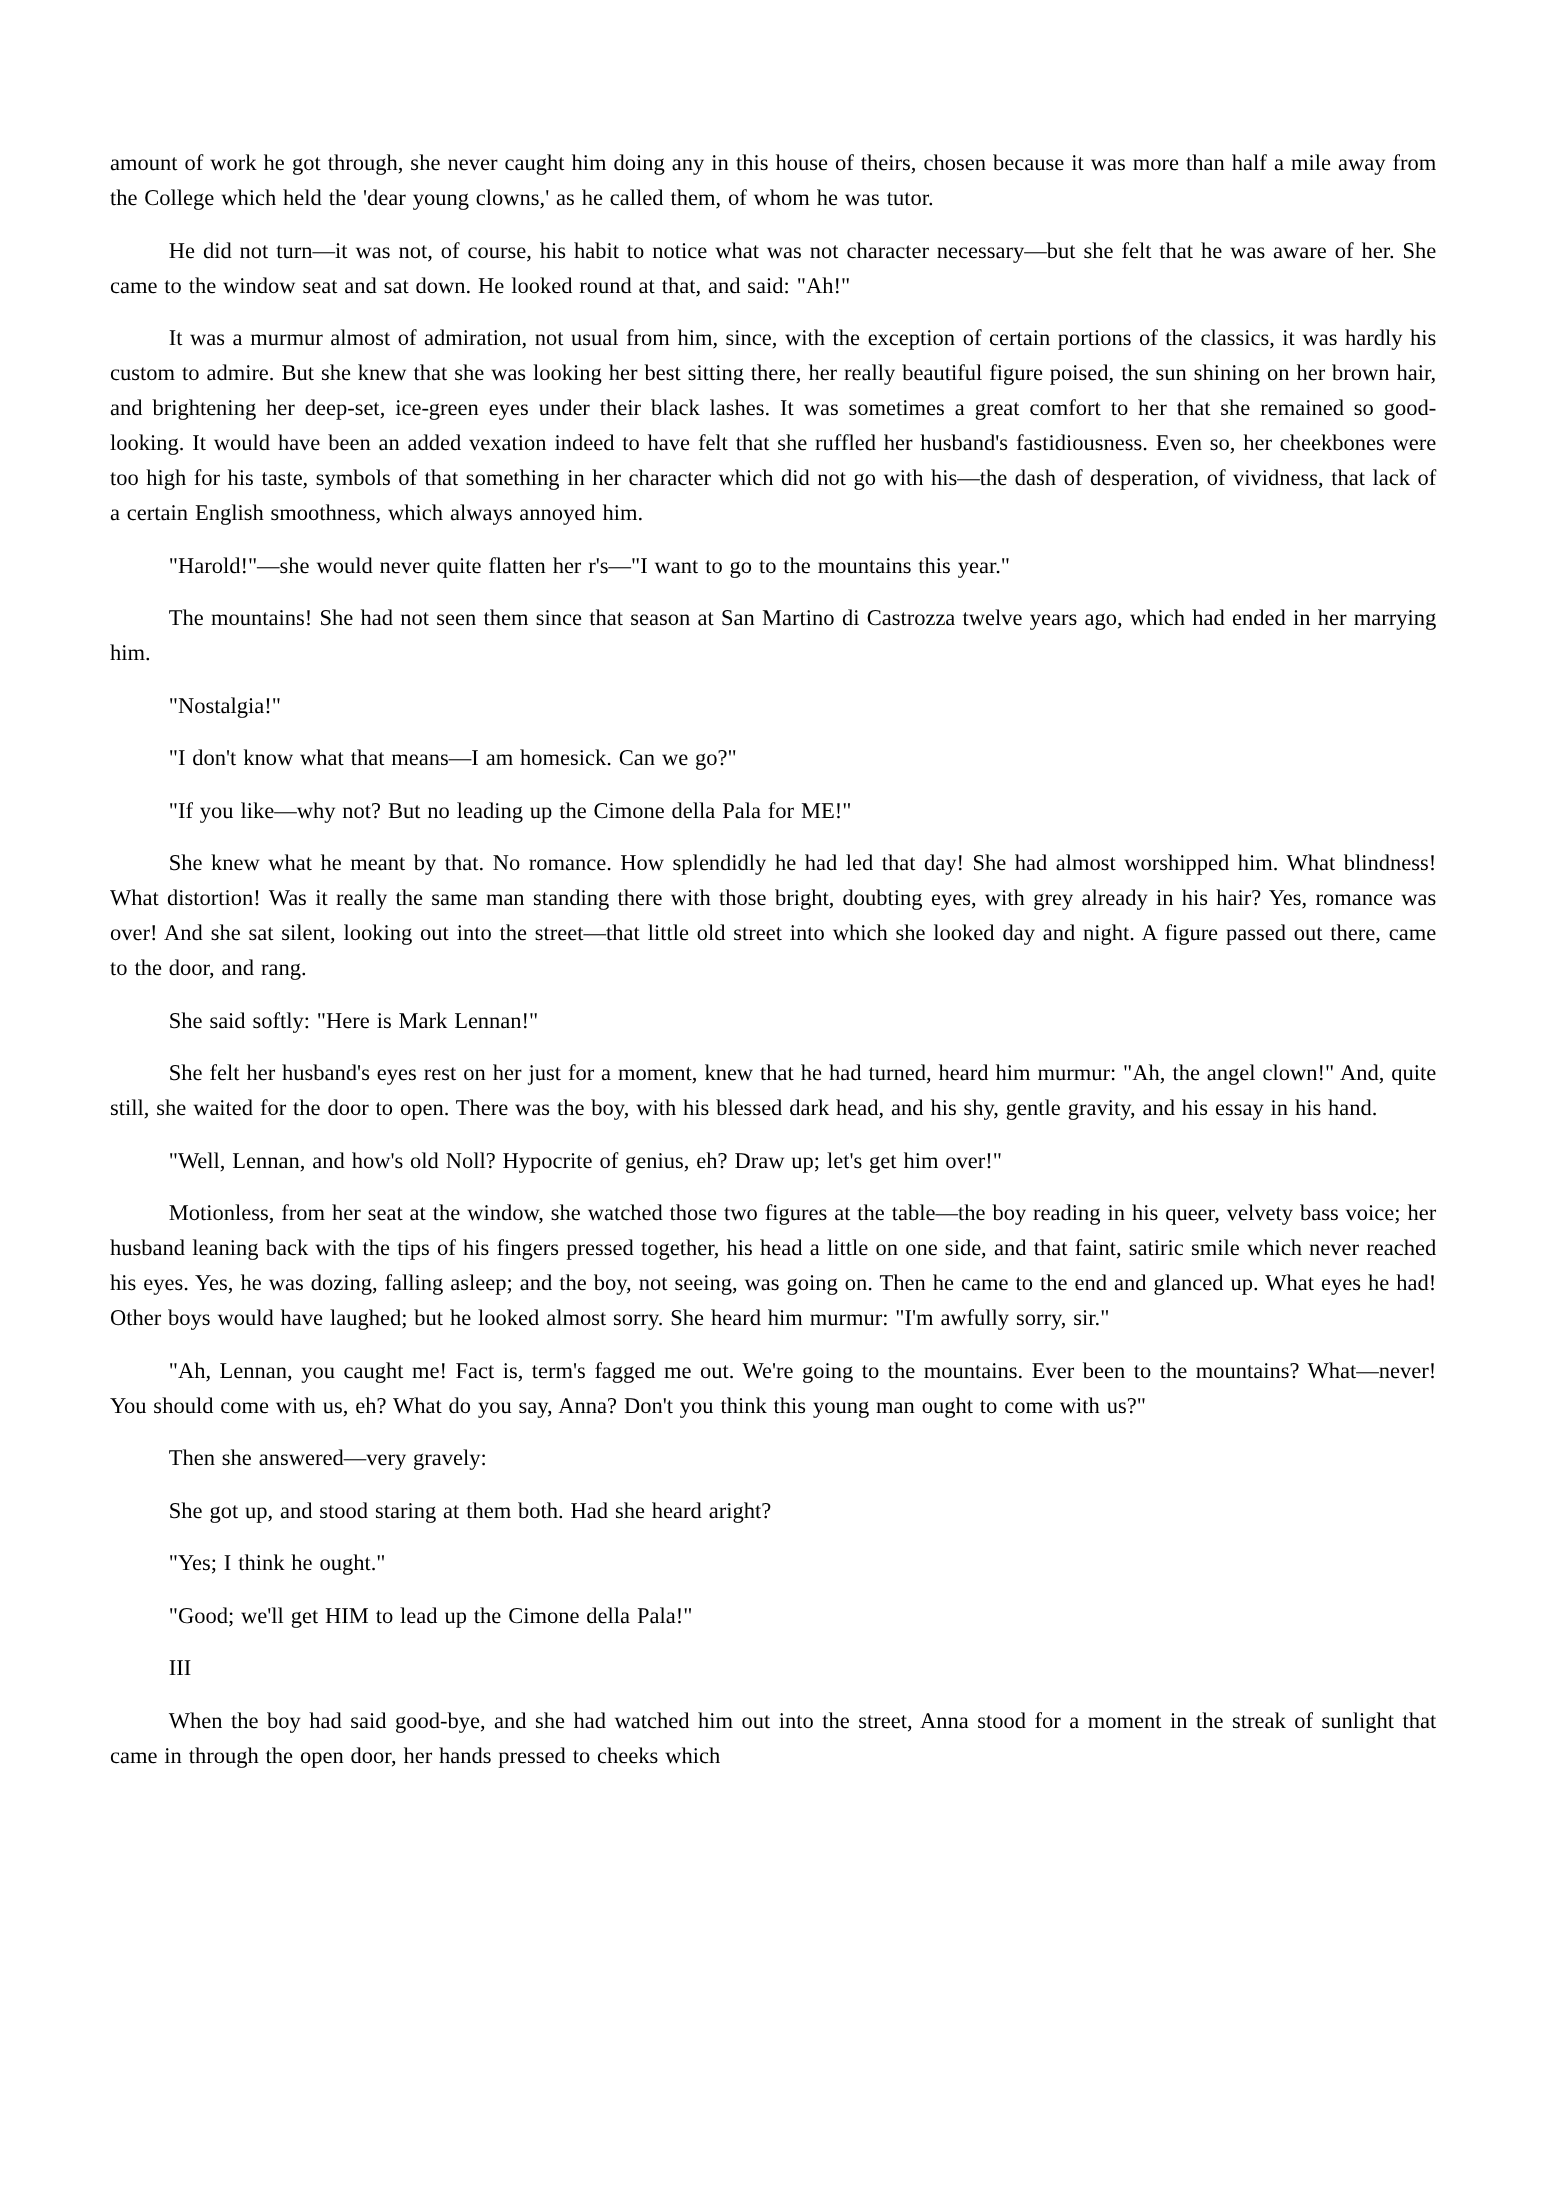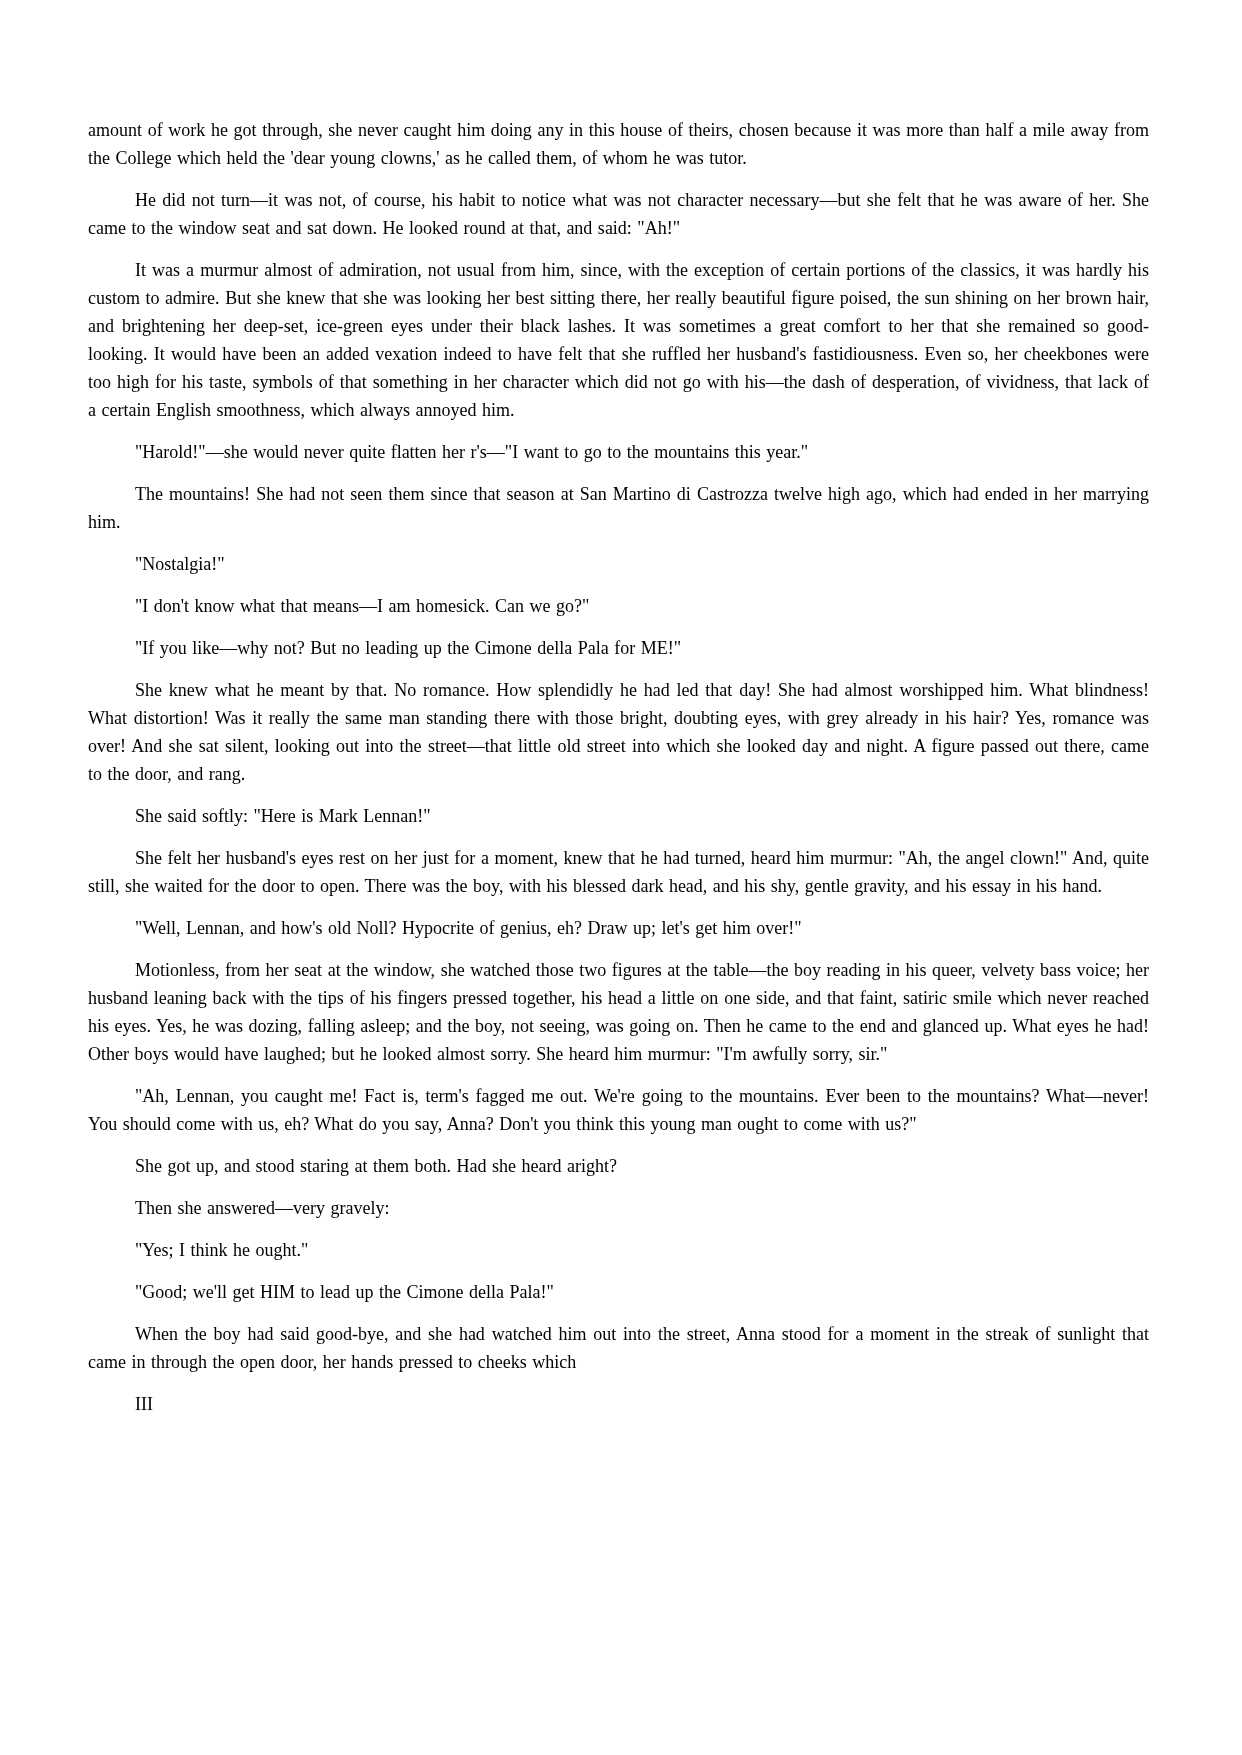--- a/index.html
+++ b/index.html
@@ -34,29 +34,29 @@
   }
 </style>
 </head>
 <body>
 
 <div class="page">
   <p class="noindent">amount of work he got through, she never caught him doing any in this house of theirs, chosen because it was more than half a mile away from the College which held the 'dear young clowns,' as he called them, of whom he was tutor.</p>
   <p class="indent">He did not turn—it was not, of course, his habit to notice what was not character necessary—but she felt that he was aware of her. She came to the window seat and sat down. He looked round at that, and said: "Ah!"</p>
   <p class="indent">It was a murmur almost of admiration, not usual from him, since, with the exception of certain portions of the classics, it was hardly his custom to admire. But she knew that she was looking her best sitting there, her really beautiful figure poised, the sun shining on her brown hair, and brightening her deep-set, ice-green eyes under their black lashes. It was sometimes a great comfort to her that she remained so good-looking. It would have been an added vexation indeed to have felt that she ruffled her husband's fastidiousness. Even so, her cheekbones were too high for his taste, symbols of that something in her character which did not go with his—the dash of desperation, of vividness, that lack of a certain English smoothness, which always annoyed him.</p>
   <p class="indent">"Harold!"—she would never quite flatten her r's—"I want to go to the mountains this year."</p>
-  <p class="indent">The mountains! She had not seen them since that season at San Martino di Castrozza twelve high ago, which had ended in her marrying him.</p>
+  <p class="indent">The mountains! She had not seen them since that season at San Martino di Castrozza twelve years ago, which had ended in her marrying him.</p>
   <p class="indent">"Nostalgia!"</p>
   <p class="indent">"I don't know what that means—I am homesick. Can we go?"</p>
   <p class="indent">"If you like—why not? But no leading up the Cimone della Pala for ME!"</p>
   <p class="indent">She knew what he meant by that. No romance. How splendidly he had led that day! She had almost worshipped him. What blindness! What distortion! Was it really the same man standing there with those bright, doubting eyes, with grey already in his hair? Yes, romance was over! And she sat silent, looking out into the street—that little old street into which she looked day and night. A figure passed out there, came to the door, and rang.</p>
   <p class="indent">She said softly: "Here is Mark Lennan!"</p>
   <p class="indent">She felt her husband's eyes rest on her just for a moment, knew that he had turned, heard him murmur: "Ah, the angel clown!" And, quite still, she waited for the door to open. There was the boy, with his blessed dark head, and his shy, gentle gravity, and his essay in his hand.</p>
   <p class="indent">"Well, Lennan, and how's old Noll? Hypocrite of genius, eh? Draw up; let's get him over!"</p>
   <p class="indent">Motionless, from her seat at the window, she watched those two figures at the table—the boy reading in his queer, velvety bass voice; her husband leaning back with the tips of his fingers pressed together, his head a little on one side, and that faint, satiric smile which never reached his eyes. Yes, he was dozing, falling asleep; and the boy, not seeing, was going on. Then he came to the end and glanced up. What eyes he had! Other boys would have laughed; but he looked almost sorry. She heard him murmur: "I'm awfully sorry, sir."</p>
   <p class="indent">"Ah, Lennan, you caught me! Fact is, term's fagged me out. We're going to the mountains. Ever been to the mountains? What—never! You should come with us, eh? What do you say, Anna? Don't you think this young man ought to come with us?"</p>
+  <p class="indent">Then she answered—very gravely:</p>
   <p class="indent">She got up, and stood staring at them both. Had she heard aright?</p>
-  <p class="indent">Then she answered—very gravely:</p>
   <p class="indent">"Yes; I think he ought."</p>
   <p class="indent">"Good; we'll get HIM to lead up the Cimone della Pala!"</p>
+  <p class="indent">III</p>
   <p class="indent">When the boy had said good-bye, and she had watched him out into the street, Anna stood for a moment in the streak of sunlight that came in through the open door, her hands pressed to cheeks which</p>
-  <p class="indent">III</p>
 </div>
 
 </body></html>

